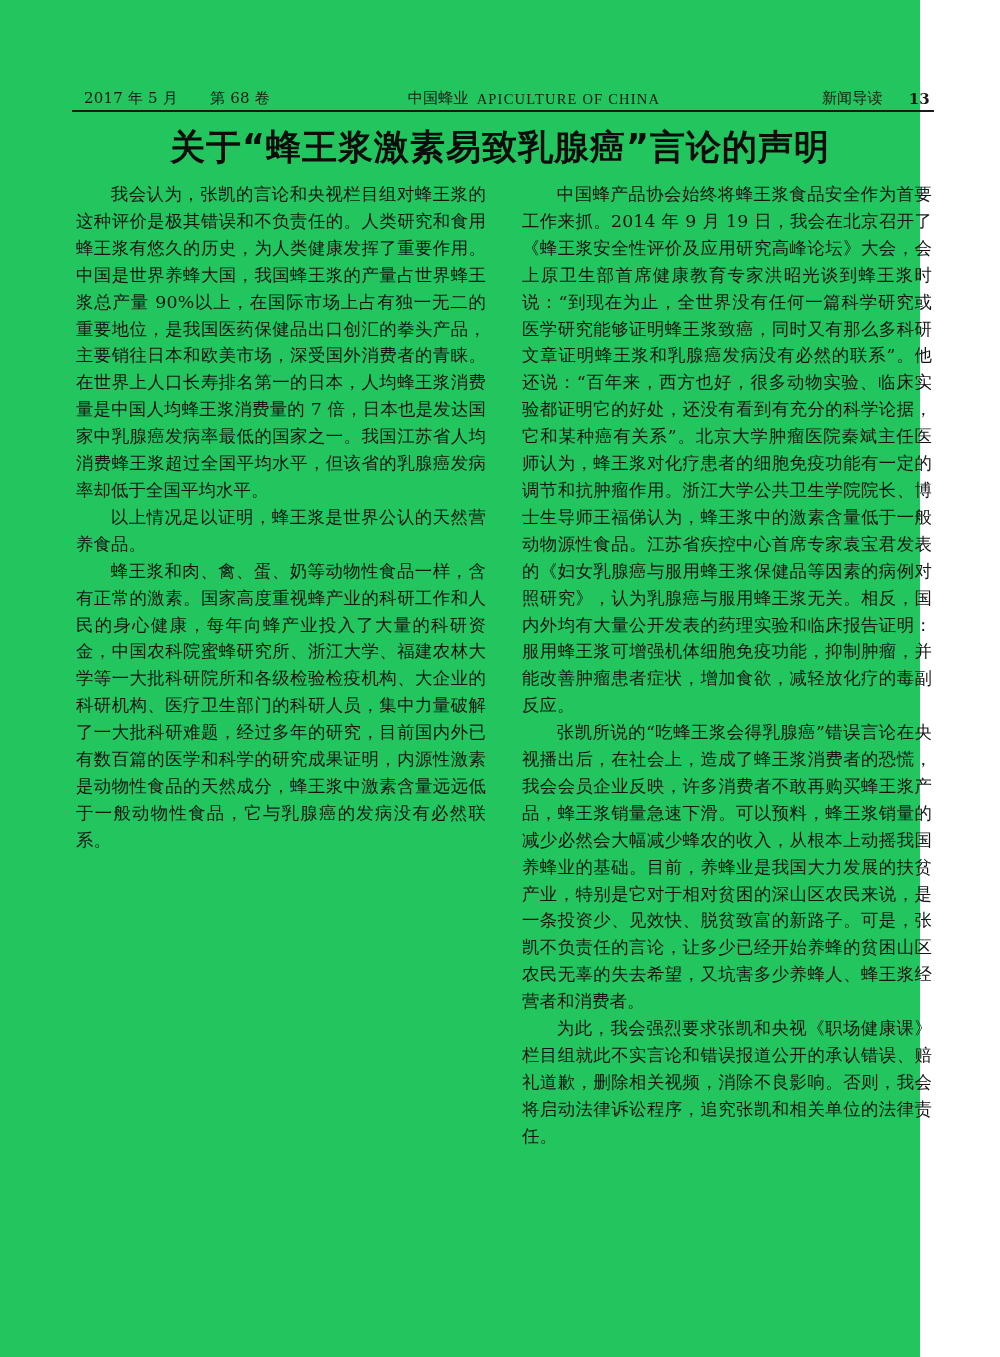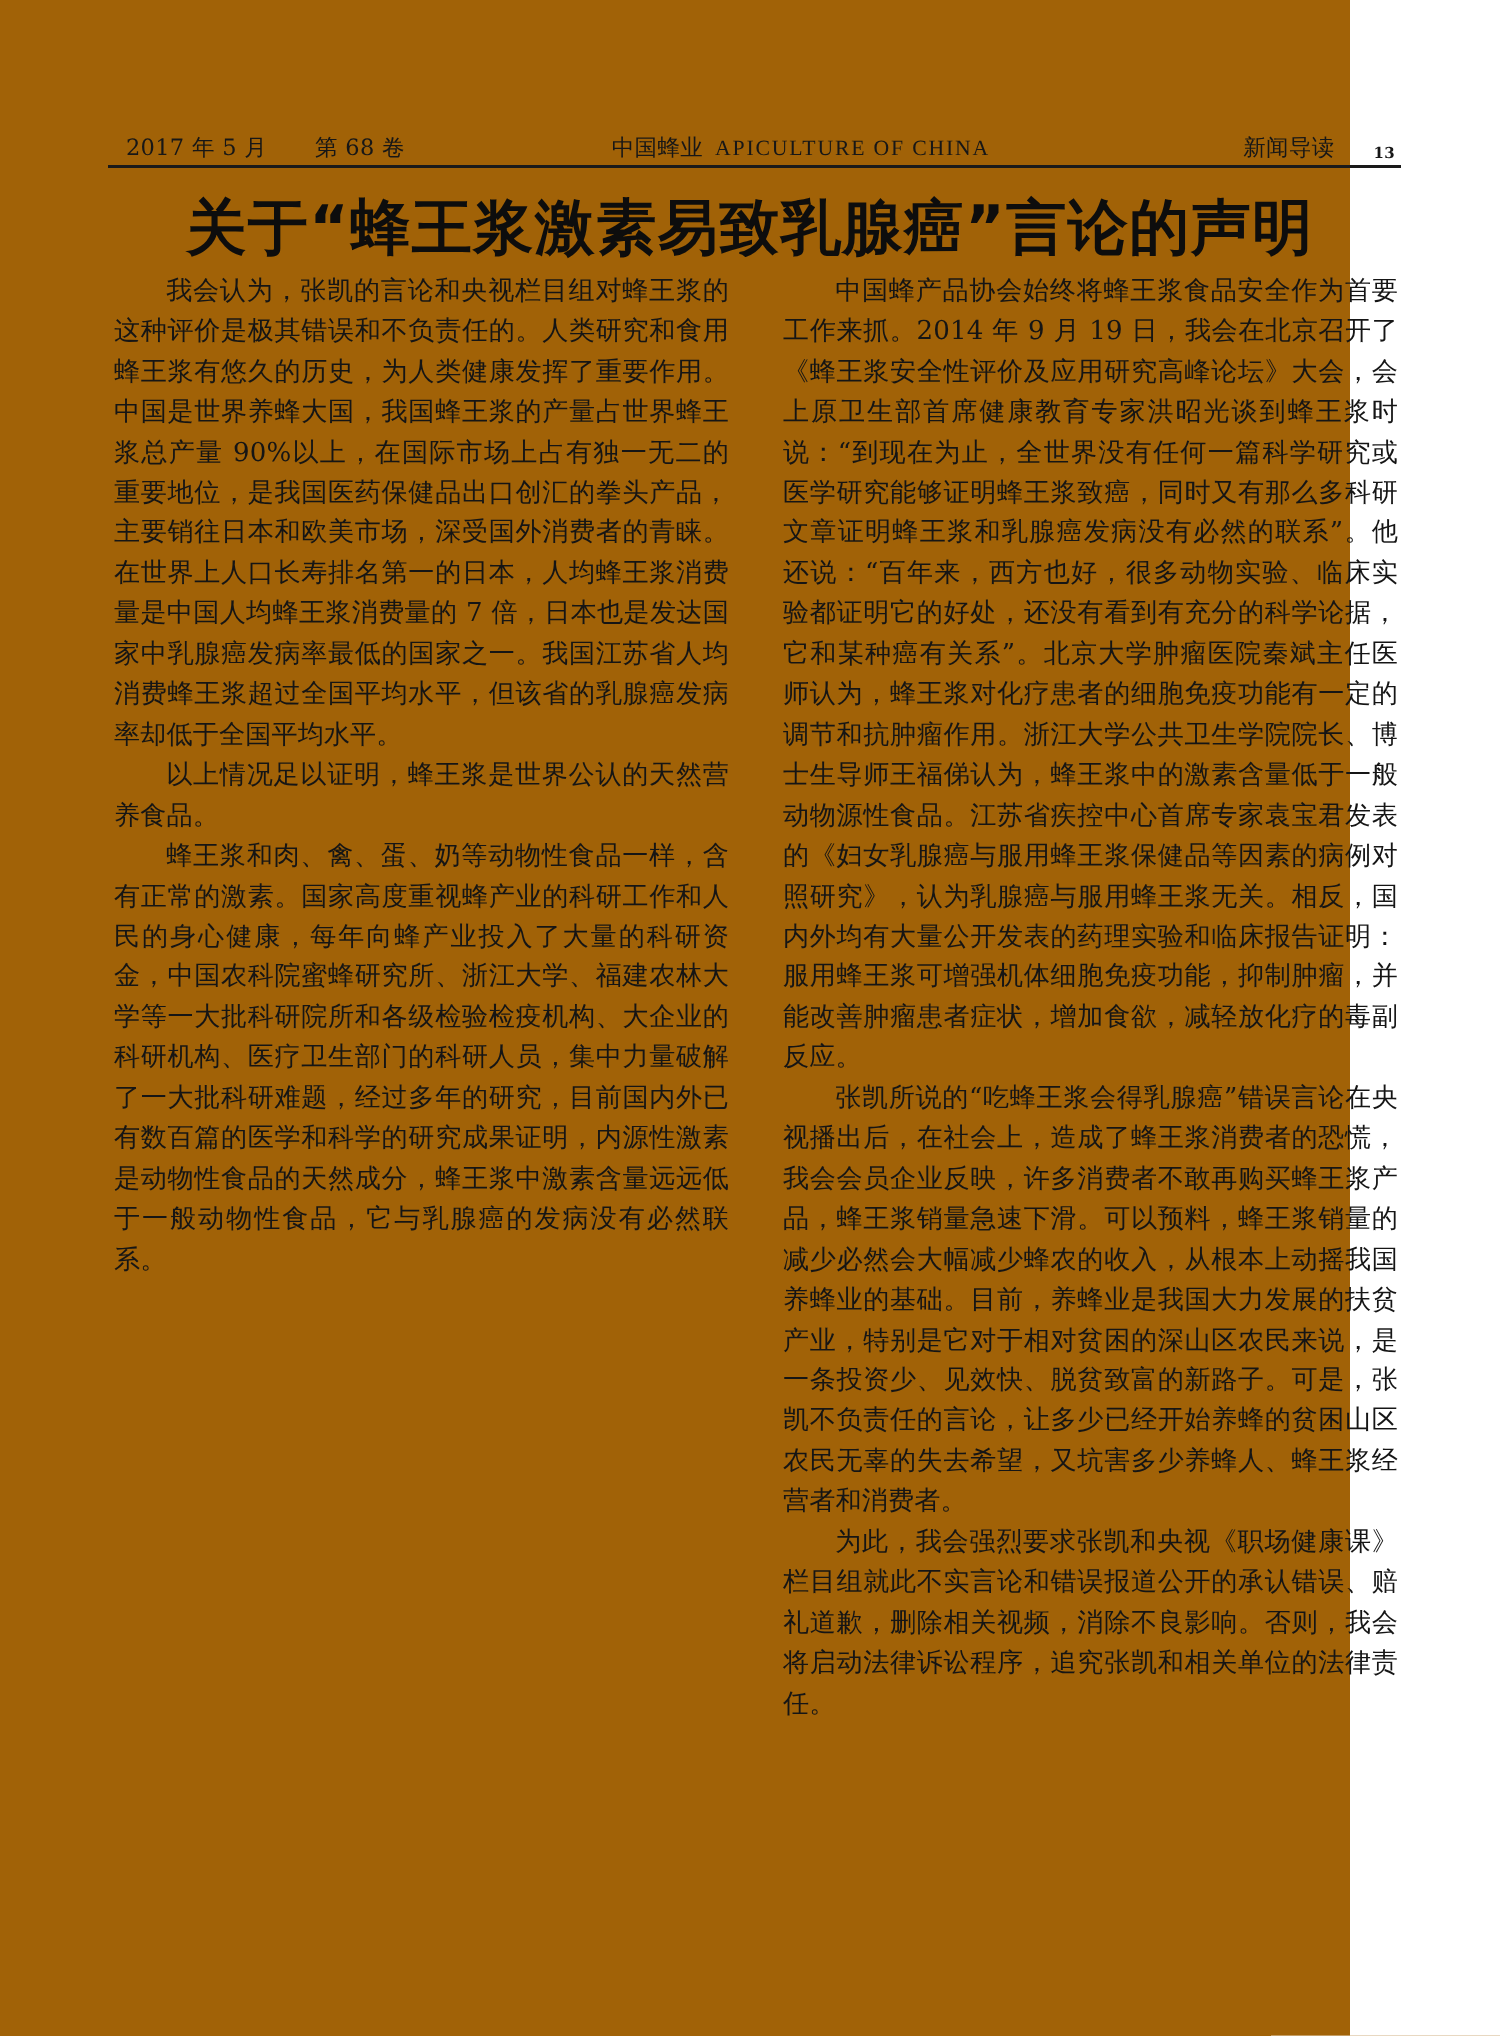--- a/index.html
+++ b/index.html
@@ -13,60 +13,61 @@
     font-family: "DejaVu Serif", "Liberation Serif", serif;
     color: #171717;
     position: relative;
     overflow: hidden;
   }
   .page {
     position: absolute;
     left: 0; top: 0;
     width: 900px;
     height: 1357px;
-    background: #a16207;
+    background: #22c55e;
+    padding-left: 20px;
   }
 
   
   .runhead {
     position: absolute;
     left: 78px;
     top: 82px;
     width: 852px;
     height: 26px;
     display: flex;
     align-items: flex-end;
     font-size: 15px;
     letter-spacing: 0.2px;
     white-space: nowrap;
   }
   .rh-date     { margin-left: 6px; }
   .rh-volume   { margin-left: 32px; }
   .rh-cn-title { margin-left: 138px; }
   .rh-en-title { margin-left: 8px; font-family: Liberation Serif, serif; letter-spacing: 1.2px; font-size: 14.5px;}
   .rh-section  { margin-left: auto; }
-  .rh-page     { margin-left: 26px; font-weight: bold; font-size: 10px; }
+  .rh-page     { margin-left: 26px; font-weight: bold; font-size: 15px; }
 
   .runrule {
     position: absolute;
     left: 72px;
     top: 110px;
     width: 862px;
     height: 0;
     border-top: 2px solid #1a1a1a;
   }
 
   
   .doc-title {
     position: absolute;
     left: 60px;
     top: 124px;
     width: 880px;
     text-align: center;
-    font-size: 40px;
+    font-size: 35px;
     font-weight: bold;
     letter-spacing: 1px;
     font-family: "DejaVu Sans", "Liberation Sans", sans-serif;
     color: #0d0d0d;
   }
 
   
   .columns {
     position: absolute;
     left: 76px;

